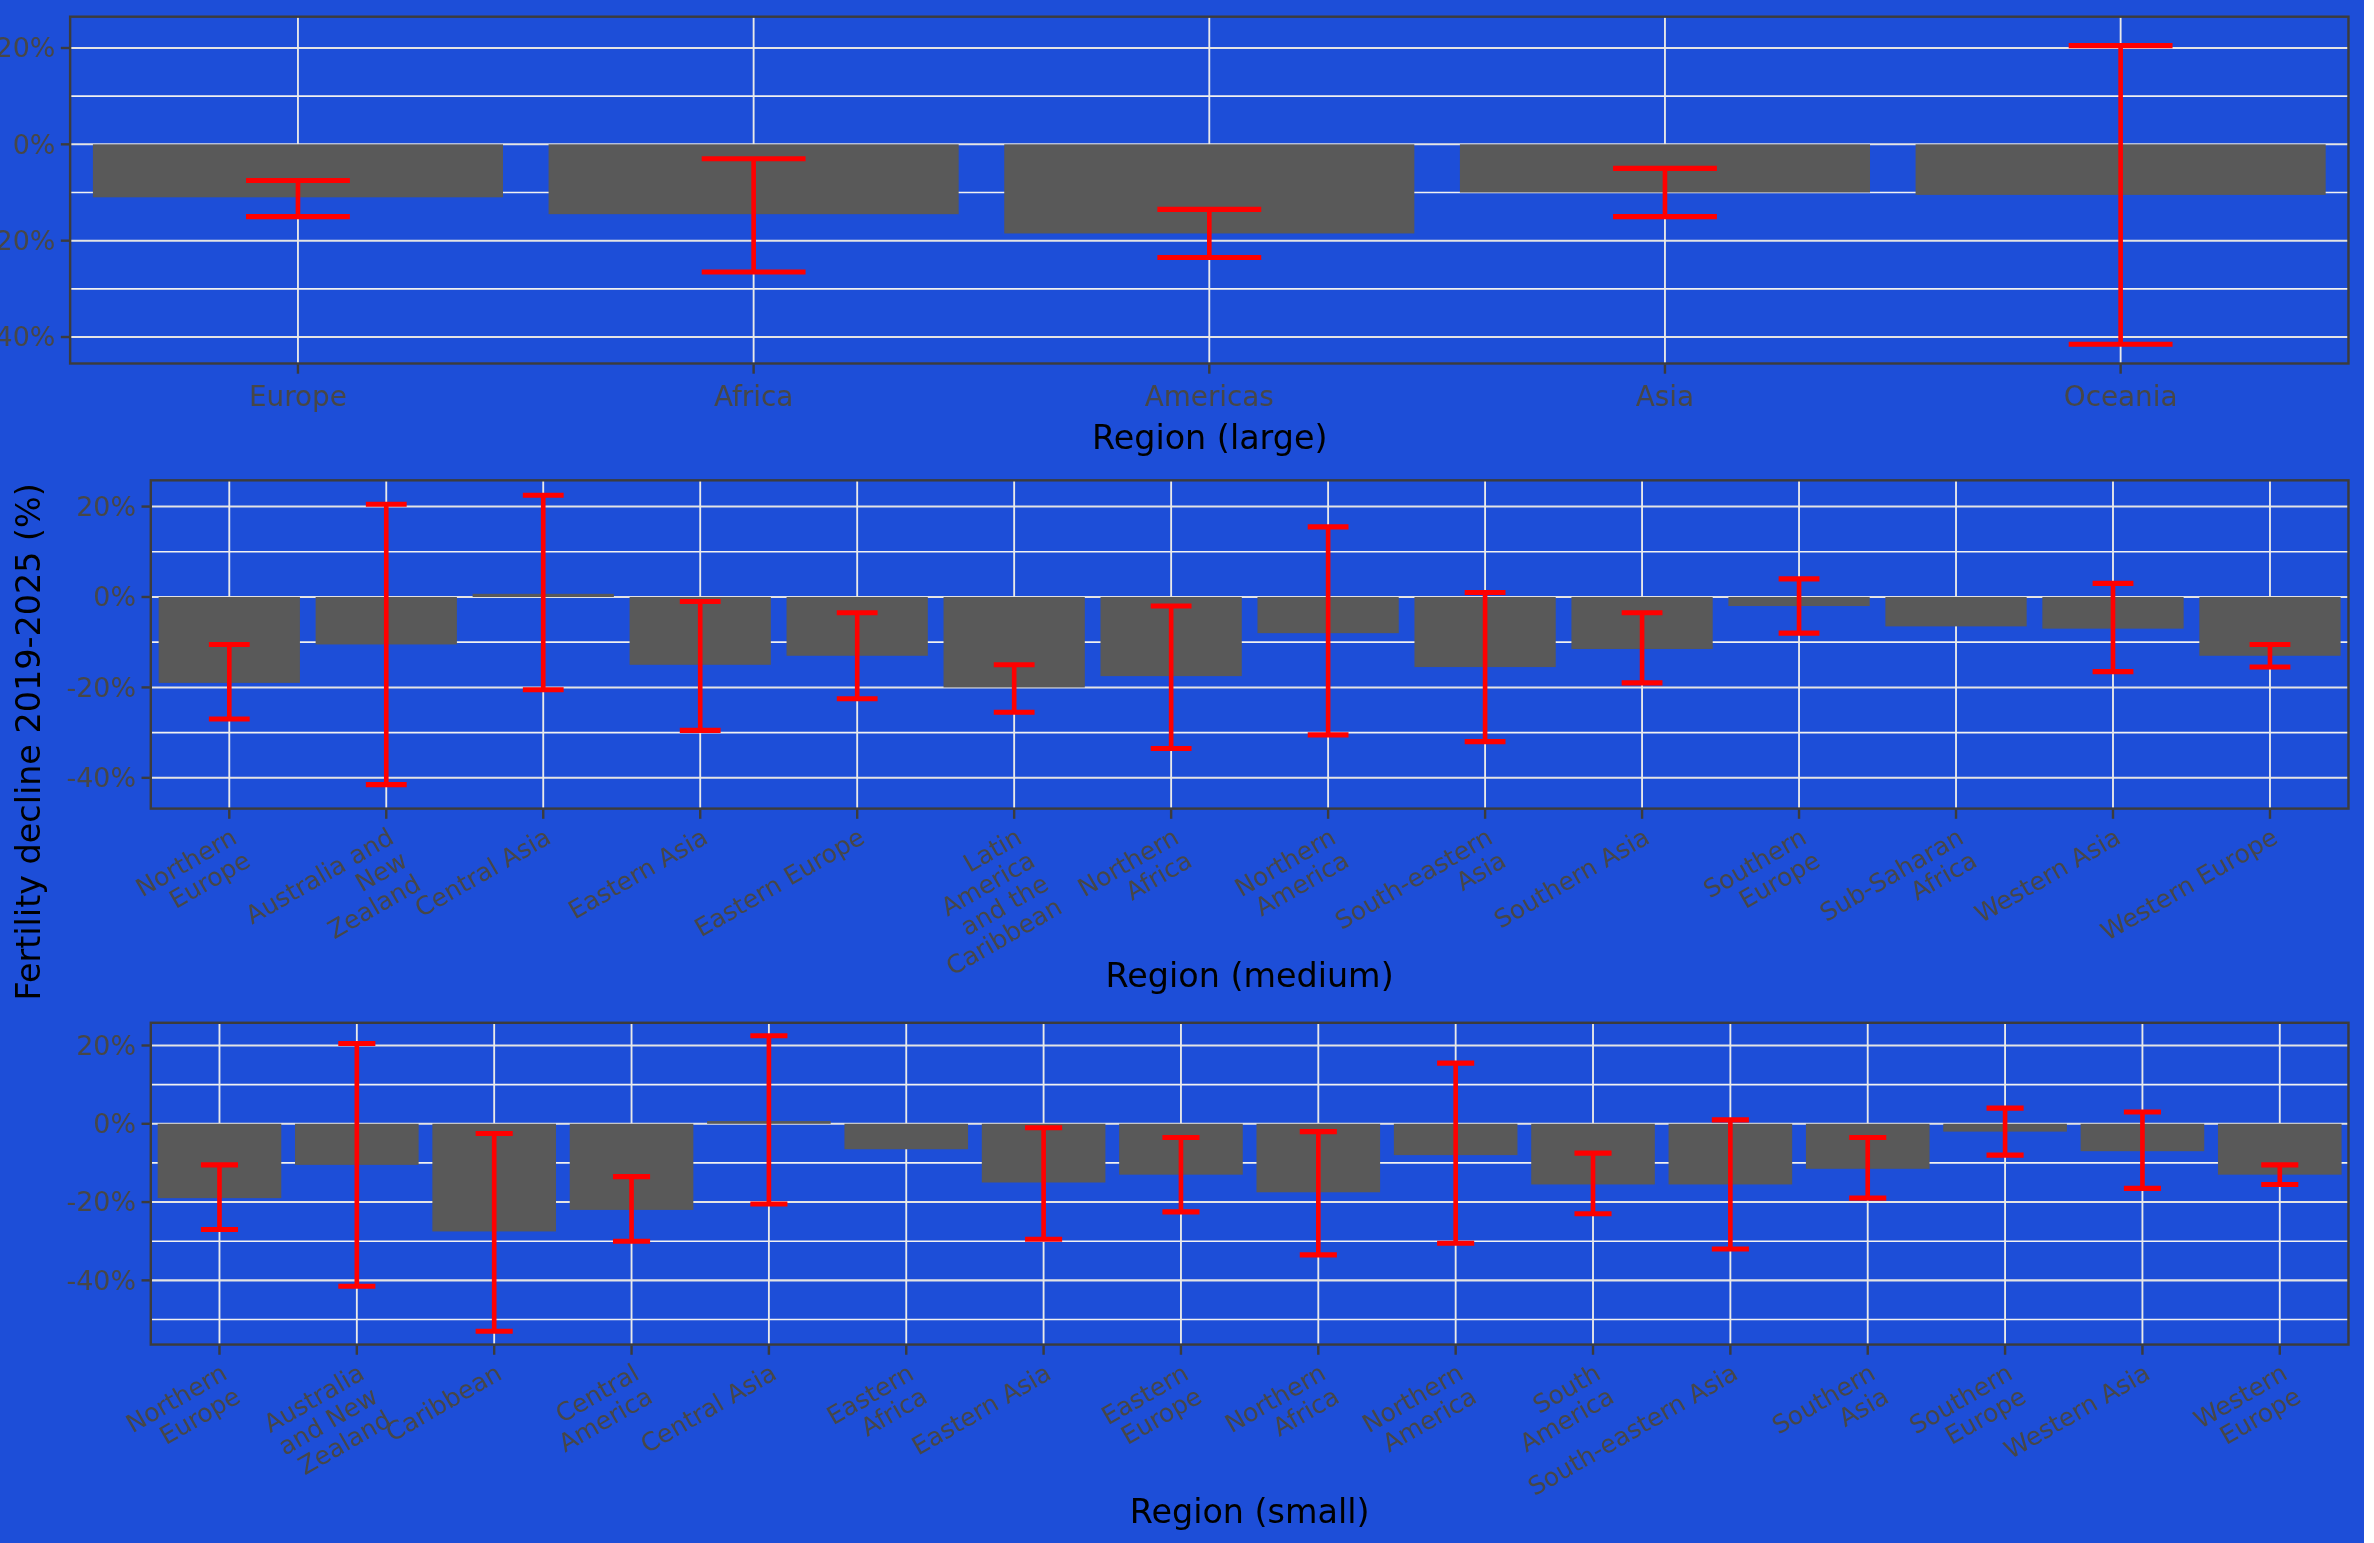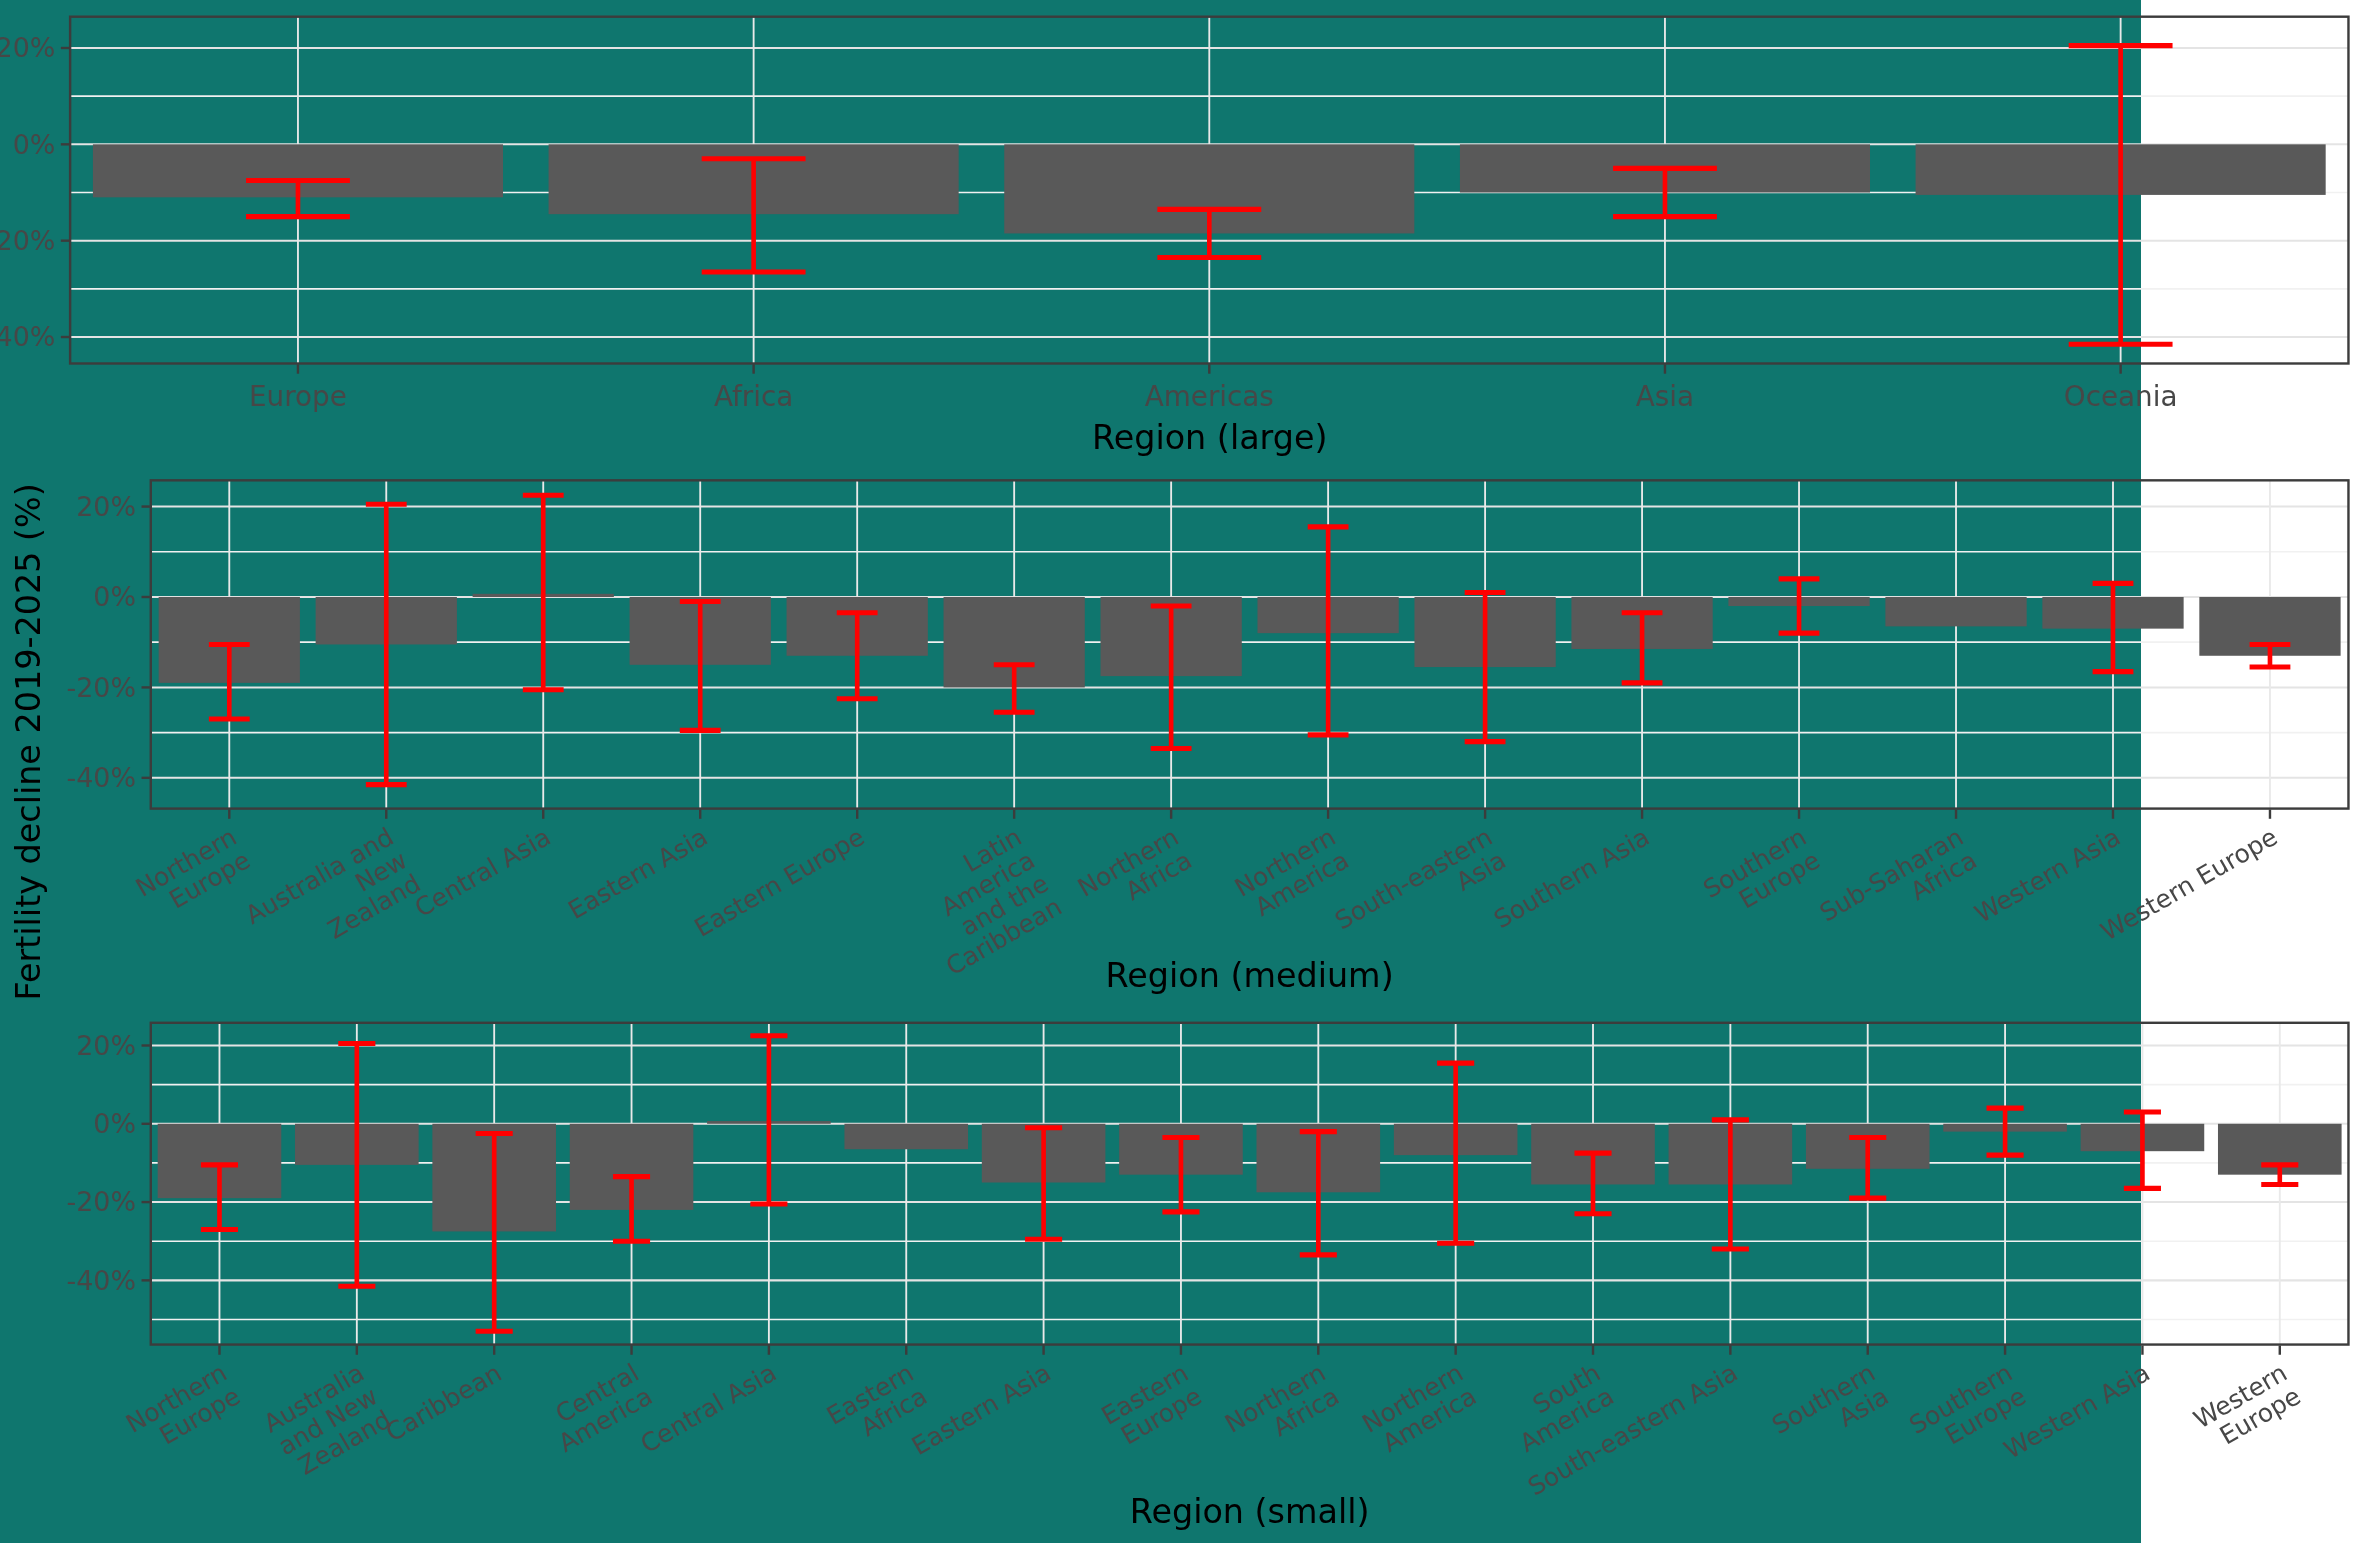--- a/index.html
+++ b/index.html
@@ -1,16 +1,16 @@
 <!DOCTYPE html>
 <html style="font-size:15px"><head>
 <meta charset="utf-8">
 <style>
   html,body{margin:0;padding:0;background:#ffffff;width:2375px;height:1543px;overflow:hidden;}
-  #figure{position:relative;width:2141px;height:1543px;background:#0f766e;
+  #figure{position:relative;width:2364px;height:1543px;background:#1d4ed8;
           font-family:"DejaVu Sans","Liberation Sans",sans-serif;}
   svg{position:absolute;top:0;left:0;}
   text{font-family:"DejaVu Sans","Liberation Sans",sans-serif;}
   .axis-title{font-size:36px;fill:#000000;}
   .ytick{font-size:29px;fill:#474747;}
 </style>
 </head>
 <body>
 
 <div id="figure">

